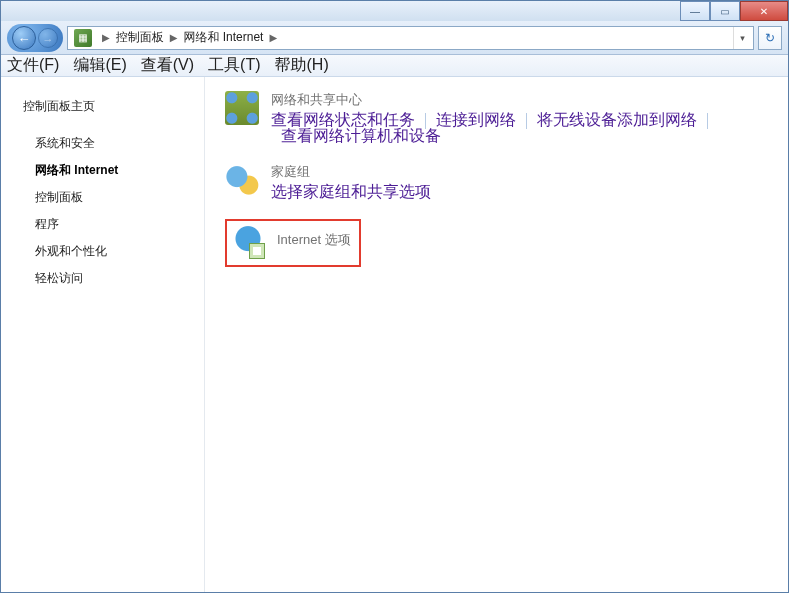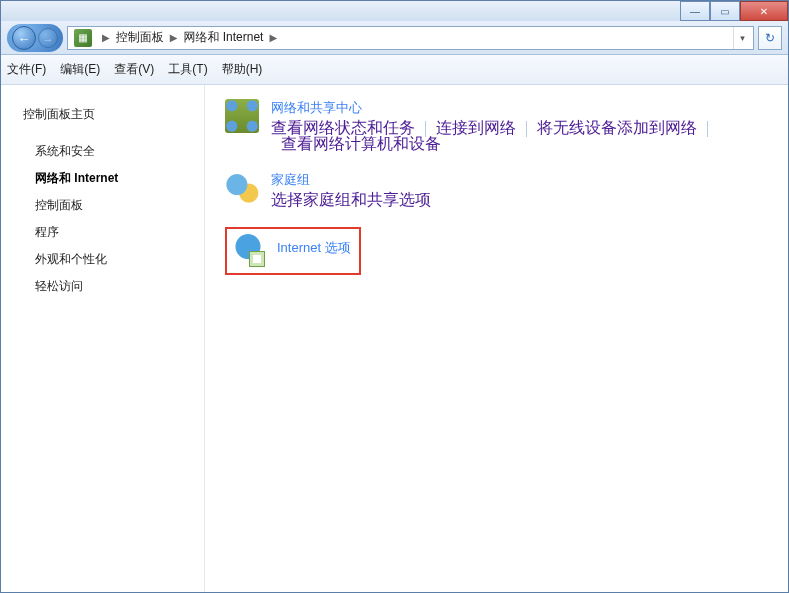--- a/index.html
+++ b/index.html
@@ -120,28 +120,28 @@
   color: #888;
   font-style: italic;
 }
 .search-box input {
   border: none; outline: none; flex: 1;
   font-size: 12px; color: #888; font-style: italic;
   background: transparent;
 }
 .search-icon { color: #2a6db5; font-size: 13px; font-style: normal; }
 .menubar {
-  height: 30px;
+  height: 22px;
   background: linear-gradient(to bottom, #f6f9fd, #e9f0f9);
   border-bottom: 1px solid #cbd9ea;
   display: flex;
   align-items: center;
   padding: 0 6px;
   gap: 14px;
-  font-size: 12px;
+  font-size: 16px;
   color: #222;
 }
 .menubar span { cursor: default; }
 .body-area {
   flex: 1;
   display: flex;
   background: #fff;
   justify-content: center;
 }
 .sidebar {
@@ -169,21 +169,21 @@
   margin-bottom: 18px;
   gap: 12px;
 }
 .cat-icon {
   width: 34px; height: 34px;
   flex-shrink: 0;
   position: relative;
 }
 .cat-body { flex: 1; }
 .cat-title {
-  color: #3b82f6;
+  color: #737373;
   font-size: 13px;
   margin-bottom: 4px;
 }
 .cat-links {
   display: flex;
   flex-wrap: wrap;
   gap: 0;
 }
 .cat-links a {
   color: #4c1d95;

